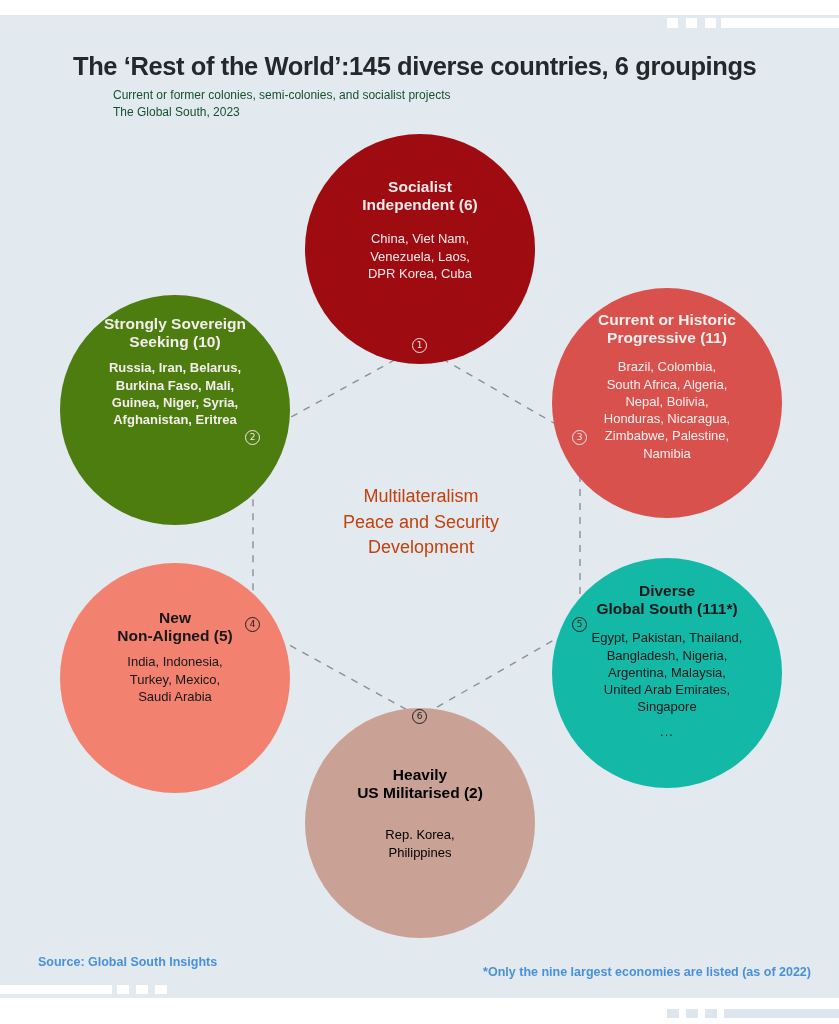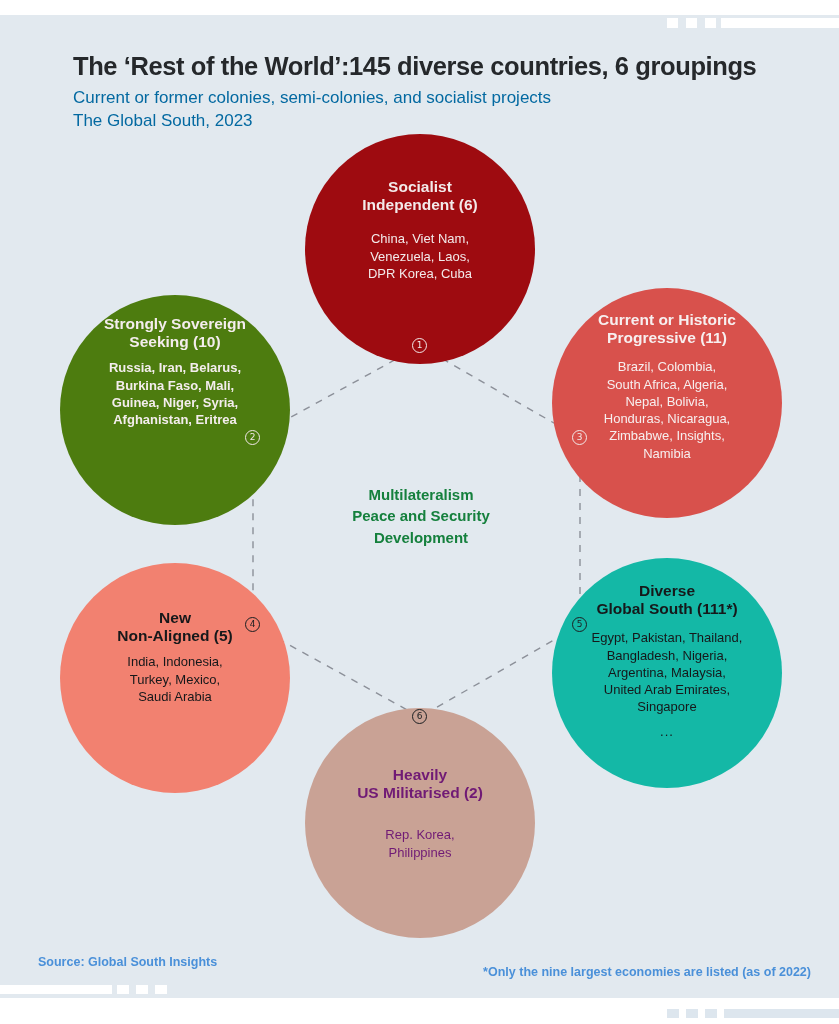--- a/index.html
+++ b/index.html
@@ -44,38 +44,39 @@
   #title {
     font-size: 25.5px;
     font-weight: bold;
     color: #25282b;
     letter-spacing: -0.4px;
     line-height: 1.15;
   }
 
   #subtitle-wrap { margin-top: 6px; }
   .subtitle-line {
-    font-size: 17px;
-    color: #0369a1;
+    font-size: 12px;
+    color: #14532d;
     line-height: 1.35;
+    margin-left: 40px;
   }
 
   
   #hex-lines { position: absolute; left: 0; top: 0; width: 839px; height: 1024px; pointer-events: none; }
 
   
   #center-label {
     position: absolute;
     left: 296px;
     top: 484px;
     width: 250px;
     text-align: center;
-    color: #15803d;
-    font-size: 15px;
-    font-weight: bold;
+    color: #c2410c;
+    font-size: 18px;
+    font-weight: normal;
     line-height: 1.42;
   }
 
   
   .bubble {
     position: absolute;
     border-radius: 50%;
     display: flex;
     flex-direction: column;
     align-items: center;
@@ -133,21 +134,21 @@
     background: #14b8a6; color: #16181a;
     padding-top: 24px;
   }
   #bubble-5 .bubble-heading { font-size: 15.5px; }
   #bubble-5 .bubble-list { font-size: 13px; margin-top: 11px; }
   #bubble-5 .bubble-more { font-size: 13px; margin-top: 8px; letter-spacing: 1px; }
 
   
   #bubble-6 {
     left: 305px; top: 708px; width: 230px; height: 230px;
-    background: #c9a295; color: #701a75;
+    background: #c9a295; color: #000000;
     padding-top: 58px;
   }
   #bubble-6 .bubble-heading { font-size: 15.5px; }
   #bubble-6 .bubble-list { font-size: 13px; margin-top: 24px; }
 
   
   .marker {
     position: absolute;
     width: 15px; height: 15px;
     border-radius: 50%;
@@ -242,21 +243,21 @@
 Afghanistan, Eritrea</div>
   </div>
 
   <div class="bubble" id="bubble-3">
     <div class="bubble-heading">Current or Historic
 Progressive (11)</div>
     <div class="bubble-list">Brazil, Colombia,
 South Africa, Algeria,
 Nepal, Bolivia,
 Honduras, Nicaragua,
-Zimbabwe, Insights,
+Zimbabwe, Palestine,
 Namibia</div>
   </div>
 
   <div class="bubble" id="bubble-4">
     <div class="bubble-heading">New
 Non-Aligned (5)</div>
     <div class="bubble-list">India, Indonesia,
 Turkey, Mexico,
 Saudi Arabia</div>
   </div>

